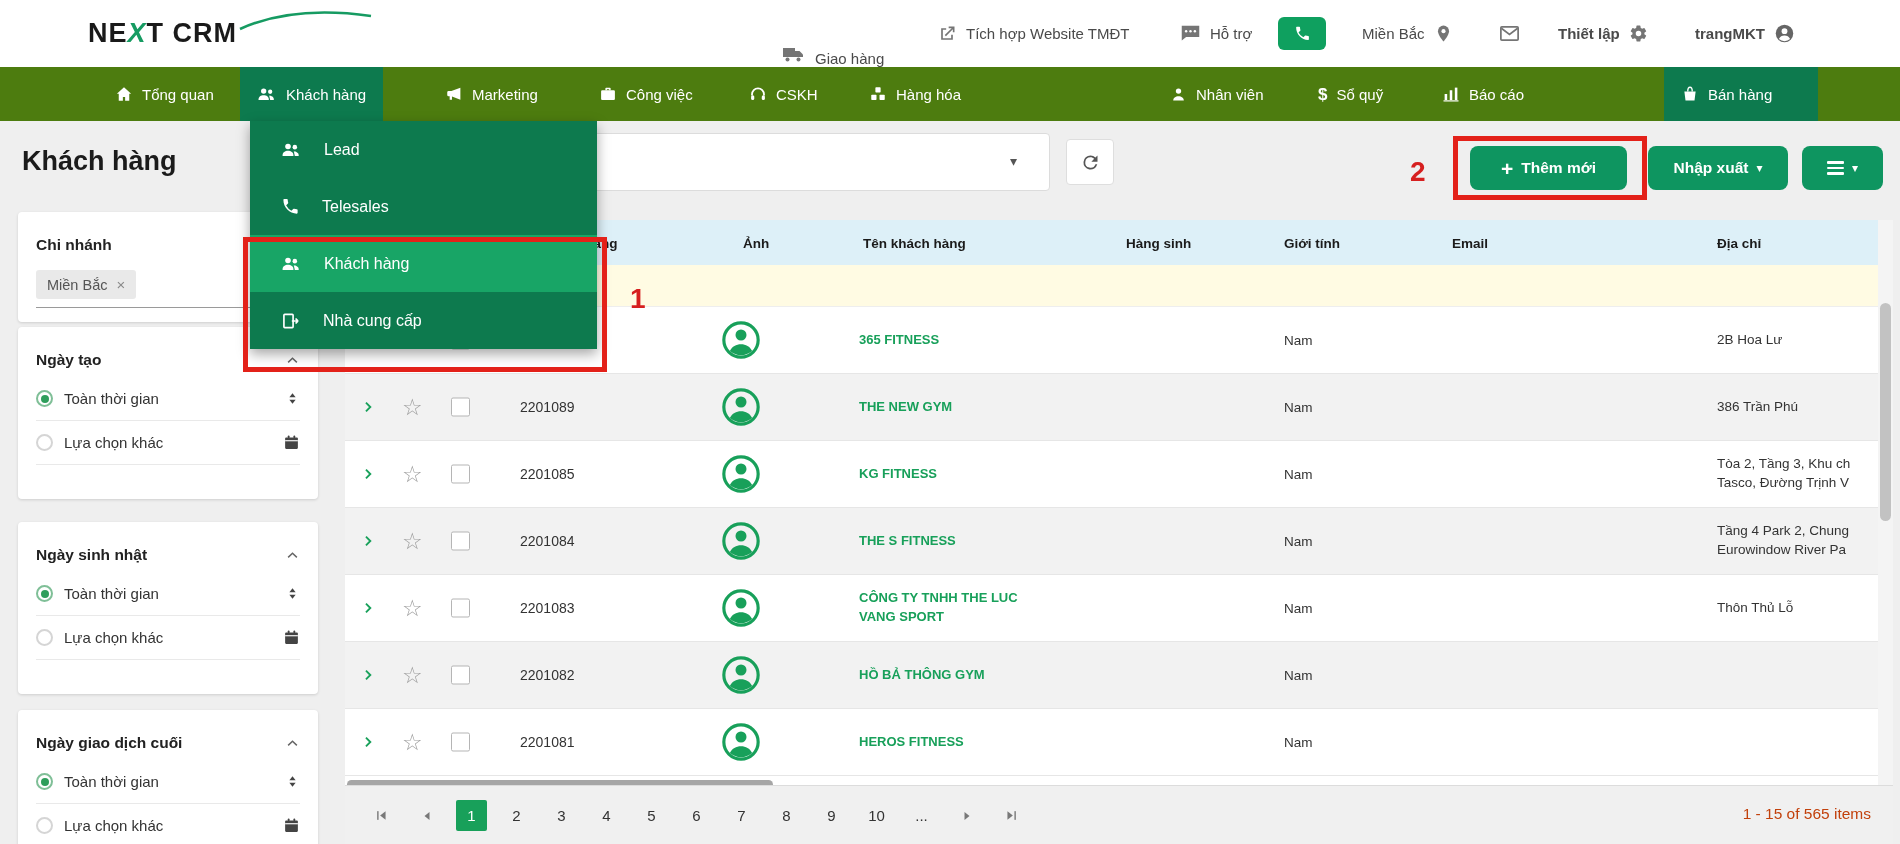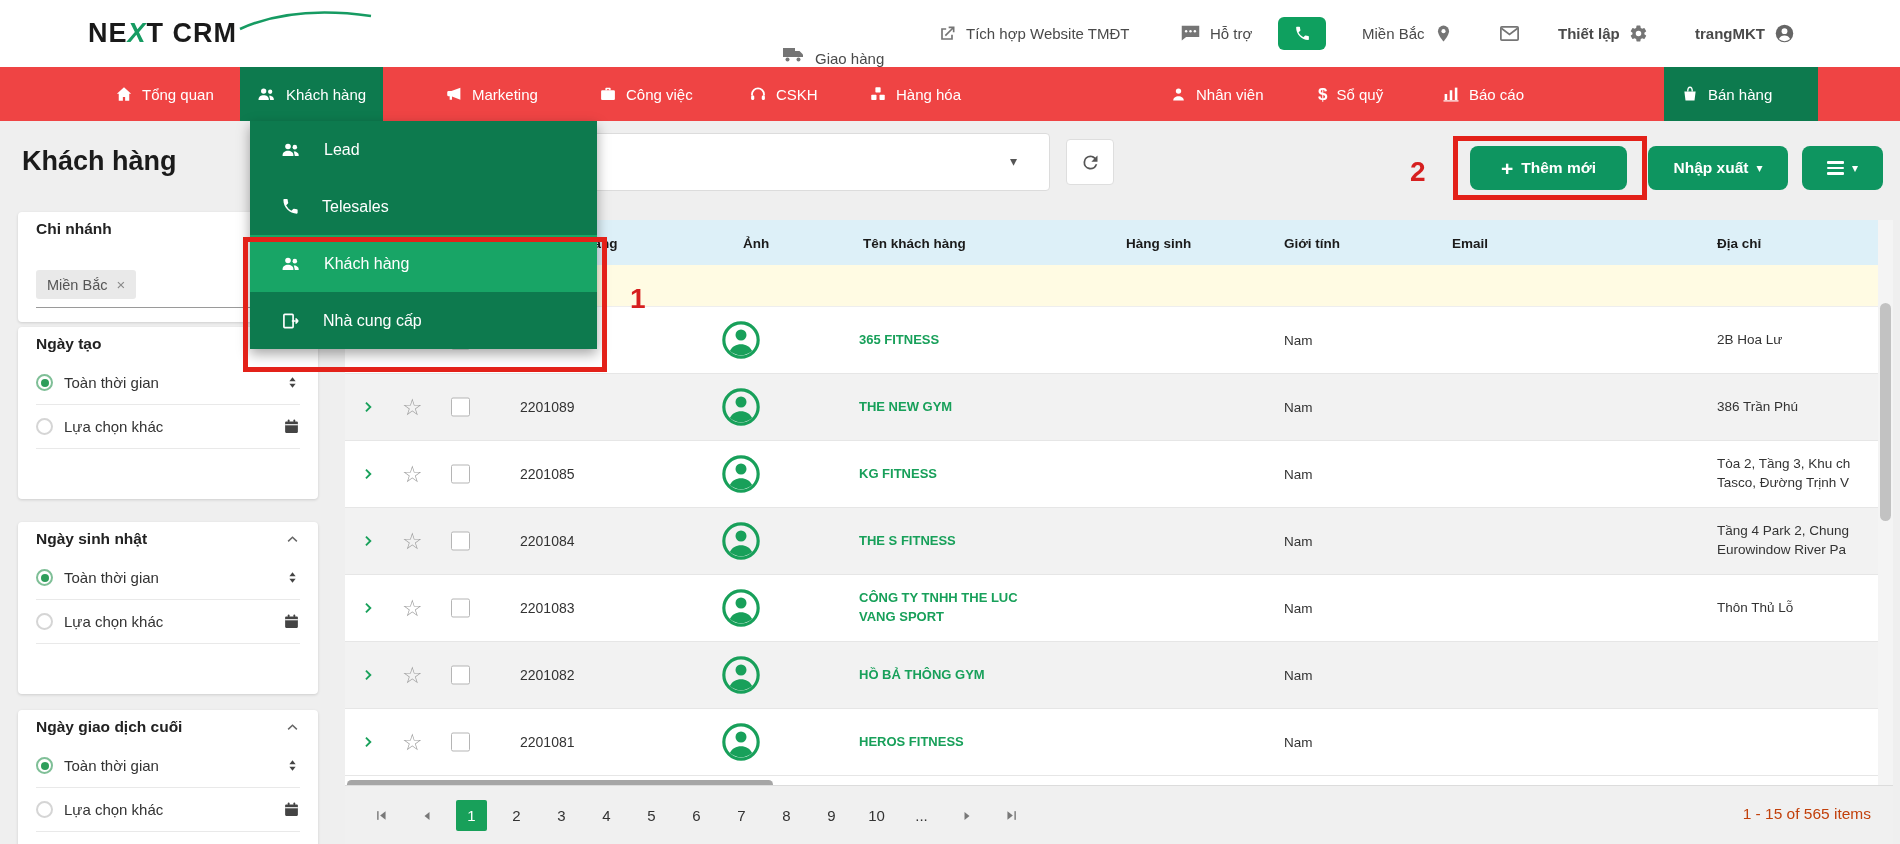--- a/index.html
+++ b/index.html
@@ -14,21 +14,21 @@
   .topbar .item .ic{color:#757575;}
   .logo{position:absolute;left:88px;top:0;height:67px;display:flex;align-items:center;
         font-weight:bold;font-size:27px;letter-spacing:1px;color:#1a1a1a;}
   .logo .x{color:#169b62;font-style:italic;}
   .logo-swoosh{position:absolute;left:150px;top:9px;}
   .bold-item{font-weight:bold;color:#222;}
   .phone-btn{position:absolute;left:1278px;top:17px;width:48px;height:33px;background:#0fa05f;
              border-radius:6px;display:flex;align-items:center;justify-content:center;cursor:pointer;}
 
   
-  .navbar{position:absolute;left:0;top:67px;width:1900px;height:54px;background:#ef4444;z-index:10;}
+  .navbar{position:absolute;left:0;top:67px;width:1900px;height:54px;background:#4d7c0f;z-index:10;}
   .nav-item{position:absolute;top:0;height:54px;display:flex;align-items:center;gap:9px;
             padding:0 17px;color:#fff;font-size:15px;white-space:nowrap;cursor:pointer;}
   .nav-item.active{background:#0d7a4e;}
   .nav-item .ic{color:#fff;}
   .dollar-glyph{font-weight:bold;font-size:17px;line-height:1;}
 
   
   .dropdown{position:absolute;left:250px;top:121px;width:347px;height:228px;background:#0d7a4e;
             z-index:30;box-shadow:0 5px 12px rgba(0,0,0,.35);}
   .dd-item{height:57px;display:flex;align-items:center;gap:22px;padding-left:31px;color:#fff;
@@ -59,21 +59,21 @@
   #btn-impexp{left:1648px;width:140px;}
   #btn-menu{left:1802px;width:81px;}
   .caret-sm{font-size:12px;}
   .burger{display:flex;flex-direction:column;gap:3px;}
   .burger i{display:block;width:17px;height:2.6px;background:#fff;border-radius:1px;}
 
   
   .fcard{position:absolute;left:18px;width:300px;background:#fff;border-radius:4px;
          box-shadow:0 1px 3px rgba(0,0,0,.14);z-index:3;}
   .fhead{display:flex;align-items:center;justify-content:space-between;
-         padding:8px 18px 8px 18px;font-size:15.5px;font-weight:bold;color:#222;}
+         padding:24px 18px 8px 18px;font-size:15.5px;font-weight:bold;color:#222;}
   .fhead .ic{color:#666;cursor:pointer;}
   .frow{display:flex;align-items:center;gap:11px;margin:0 18px;padding:13px 0;
         border-bottom:1px solid #e9e9e9;font-size:15px;color:#333;cursor:pointer;}
   .frow:last-child{margin-bottom:8px;}
   .frow .ric{margin-left:auto;color:#444;}
   .radio{width:17px;height:17px;border-radius:50%;border:2px solid #d5d5d5;box-sizing:border-box;
          display:flex;align-items:center;justify-content:center;flex:0 0 auto;}
   .radio.sel{border-color:#7fbf97;}
   .radio.sel i{display:block;width:8px;height:8px;border-radius:50%;background:#2e9e5b;}
   #card-branch{top:212px;height:110px;}

